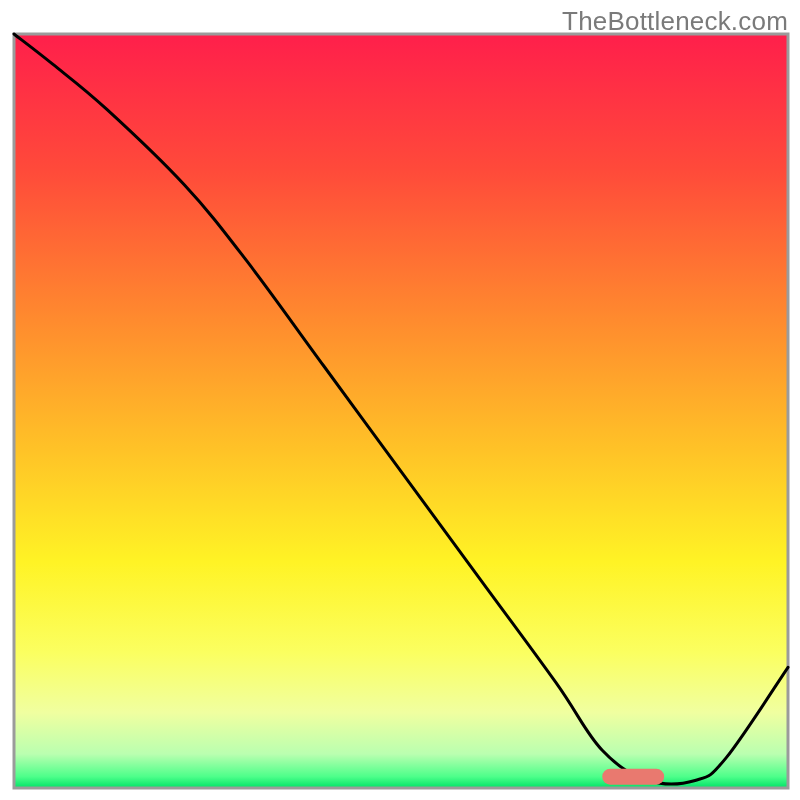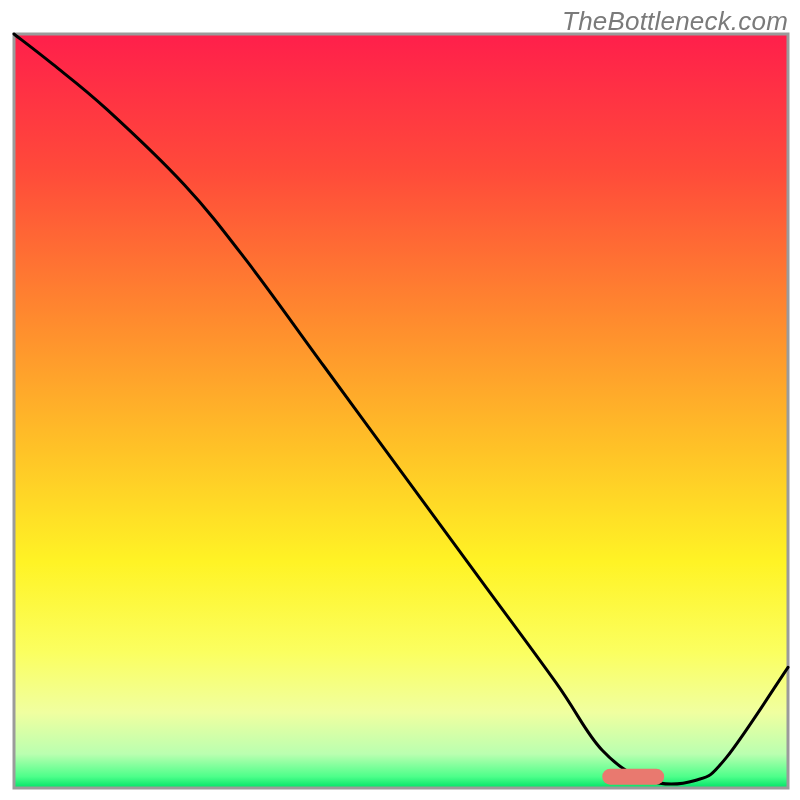--- a/index.html
+++ b/index.html
@@ -7,21 +7,20 @@
     padding: 0;
     width: 800px;
     height: 800px;
     background: #ffffff;
     font-family: Arial, Helvetica, sans-serif;
   }
   .wrap {
     position: relative;
     width: 800px;
     height: 800px;
-    font-style: italic;
   }
   .watermark {
     position: absolute;
     top: 6px;
     right: 12px;
     color: #7a7a7a;
     font-size: 26px;
     font-weight: 500;
     letter-spacing: 0.2px;
     z-index: 10;

